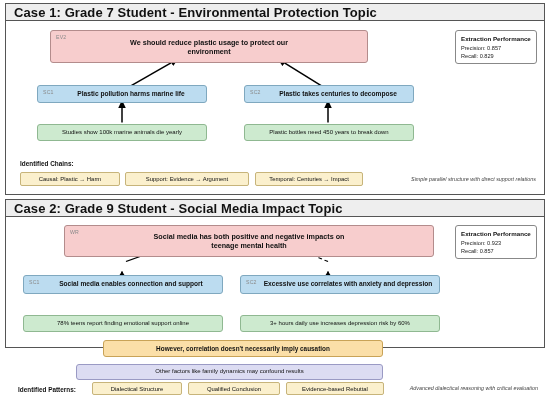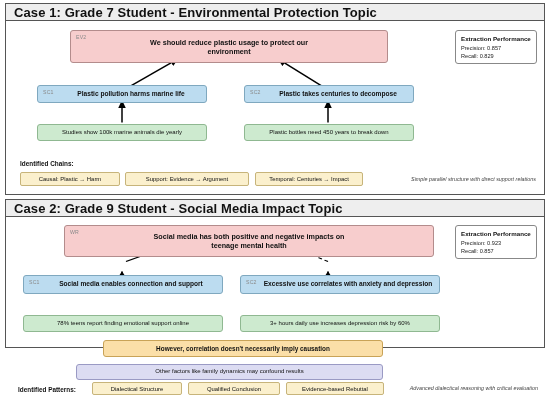--- a/index.html
+++ b/index.html
@@ -129,21 +129,21 @@
         <marker id="ar1" markerWidth="7" markerHeight="7" refX="5.2" refY="2.6" orient="auto">
           <path d="M0,0 L5.6,2.6 L0,5.2 z" fill="#000"></path>
         </marker>
       </defs>
       <line x1="120" y1="68" x2="172" y2="38" stroke="#000" stroke-width="1.5" marker-end="url(#ar1)"></line>
       <line x1="320" y1="68" x2="272" y2="38" stroke="#000" stroke-width="1.5" marker-end="url(#ar1)"></line>
       <line x1="116" y1="102" x2="116" y2="80" stroke="#000" stroke-width="1.5" marker-end="url(#ar1)"></line>
       <line x1="322" y1="102" x2="322" y2="80" stroke="#000" stroke-width="1.5" marker-end="url(#ar1)"></line>
     </svg>
 
-    <div class="node claim" id="c1-claim" style="left:64px;top:9px;width:318px;height:33px;">
+    <div class="node claim" id="c1-claim" style="left:44px;top:9px;width:318px;height:33px;">
       <span class="tag">EV2</span>
       <span style="max-width:190px;display:block;">We should reduce plastic usage to protect our environment</span>
     </div>
 
     <div class="node subclaim" style="left:31px;top:64px;width:170px;height:18px;">
       <span class="tag">SC1</span>
       <span style="padding-left:18px;">Plastic pollution harms marine life</span>
     </div>
 
     <div class="node subclaim" style="left:238px;top:64px;width:170px;height:18px;">

